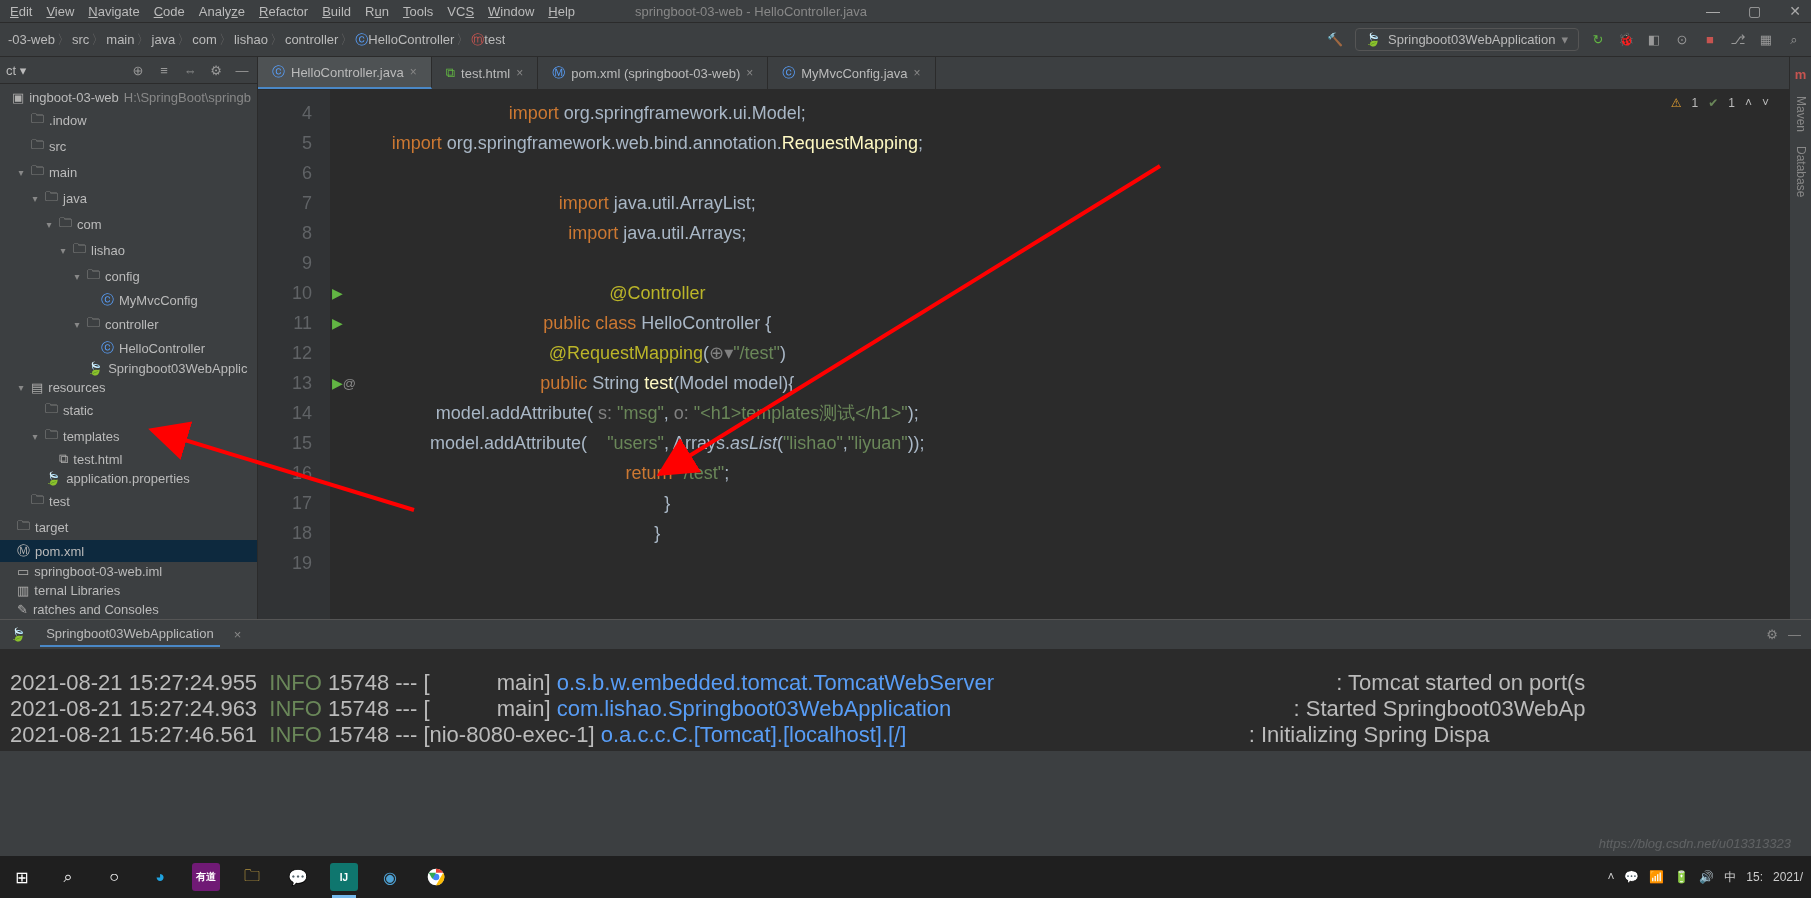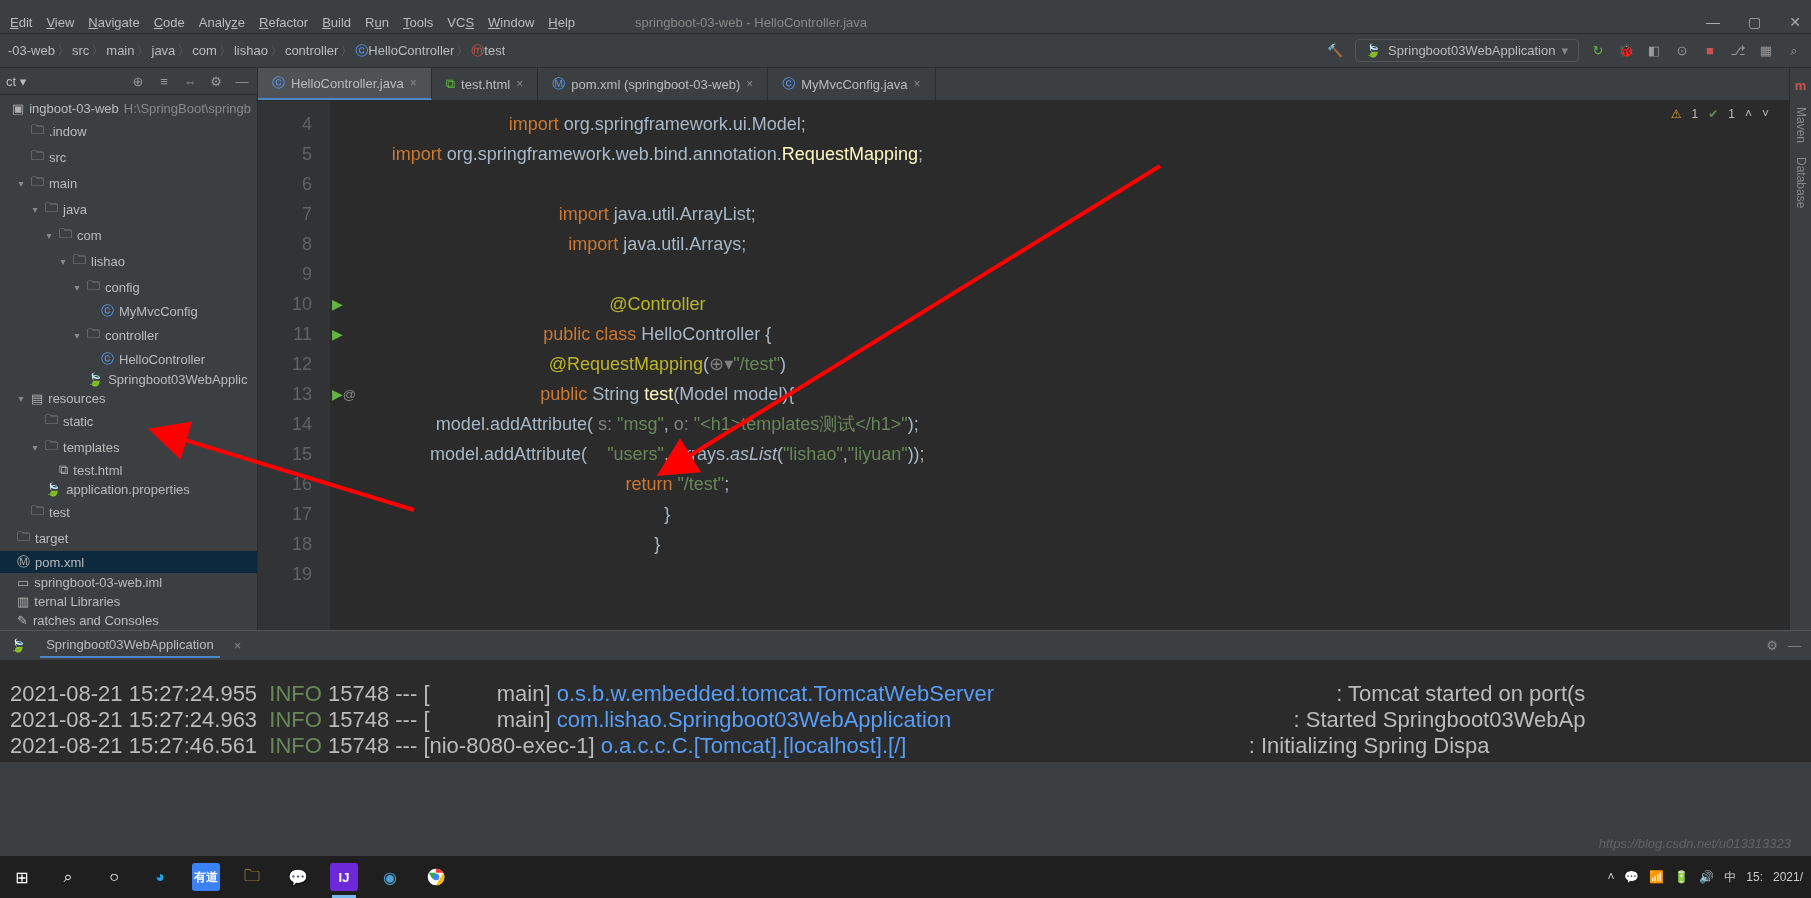--- a/index.html
+++ b/index.html
@@ -1,19 +1,19 @@
 <!DOCTYPE html>
 <html><head>
 <meta charset="utf-8">
 <style>
   * { margin: 0; padding: 0; box-sizing: border-box; font-family: "Segoe UI", sans-serif; }
   body { background: #3c3f41; color: #bbb; font-size: 13px; overflow: hidden; width: 1811px; height: 898px; position: relative; }
 
   
-  .menubar { height: 23px; background: #3c3f41; display: flex; align-items: center; padding: 0 10px; border-bottom: 1px solid #2b2b2b; margin-top: 11px; }
+  .menubar { height: 23px; background: #3c3f41; display: flex; align-items: center; padding: 0 10px; border-bottom: 1px solid #2b2b2b; }
   .menubar .items { display: flex; gap: 14px; }
   .menubar .items span { cursor: pointer; }
   .menubar .items span u { text-decoration: underline; }
   .menubar .title { margin-left: 60px; color: #888; }
   .menubar .winctl { margin-left: auto; display: flex; gap: 28px; color: #aaa; font-size: 14px; }
 
   
   .navrow { height: 34px; display: flex; align-items: center; padding: 0 8px; background: #3c3f41; border-bottom: 1px solid #2b2b2b; }
   .breadcrumb { display: flex; align-items: center; gap: 0; color: #bbb; flex-wrap: nowrap; overflow: hidden; }
   .breadcrumb .sep { color: #666; margin: 0 2px; }
@@ -76,21 +76,21 @@
   .run-tab.active { border-bottom: 2px solid #4a88c7; }
   .run-tabs .right { margin-left: auto; display: flex; gap: 10px; color: #888; }
   .run-sub { height: 28px; background: #3c3f41; display: flex; align-items: center; padding: 0 10px; gap: 18px; }
   .console { flex: 1; font-family: Consolas, monospace; font-size: 22px; color: #bbb; padding: 20px 10px; line-height: 26px; white-space: pre; overflow: hidden; }
   .console .lvl { color: #6a8759; }
   .console .cls { color: #589df6; }
 
   
   .taskbar { position: absolute; bottom: 0; left: 0; right: 0; height: 42px; background: #1f1f1f; display: flex; align-items: center; padding: 0 8px; gap: 18px; }
   .taskbar .icon { width: 28px; height: 28px; border-radius: 3px; display: flex; align-items: center; justify-content: center; color: #fff; font-size: 16px; cursor: pointer; }
-  .taskbar .youdao { background: #3b82f6; font-size: 12px; font-weight: bold; }
+  .taskbar .youdao { background: #701a75; font-size: 10px; font-weight: bold; }
   .taskbar .idea-act { position: relative; }
   .taskbar .idea-act::after { content: ''; position: absolute; bottom: -7px; left: 2px; right: 2px; height: 3px; background: #76b9ed; }
   .taskbar .tray { margin-left: auto; display: flex; align-items: center; gap: 10px; color: #ccc; font-size: 12px; }
 
   
   .arrows { position: absolute; top: 0; left: 0; pointer-events: none; }
 
   
   .watermark { position: absolute; right: 20px; bottom: 47px; color: rgba(255,255,255,0.18); font-size: 13px; pointer-events: none; font-style: italic; }
 </style>
@@ -401,21 +401,21 @@
 </div>
 
 <div class="taskbar">
   <div class="icon">⊞</div>
   <div class="icon">⌕</div>
   <div class="icon">○</div>
   <div class="icon" style="color:#1fa3e0">◕</div>
   <div class="icon youdao">有道</div>
   <div class="icon" style="color:#f1c34b">🗀</div>
   <div class="icon" style="color:#62b543">💬</div>
-  <div class="icon idea-act" style="background:#6d28d9;color:#fff;font-size:13px;font-weight:bold">IJ</div>
+  <div class="icon idea-act" style="background:#0f766e;color:#fff;font-size:10px;font-weight:bold">IJ</div>
   <div class="icon" style="color:#4ea1d3">◉</div>
   <div class="icon">
     <svg width="20" height="20" viewBox="0 0 24 24">
         <circle cx="12" cy="12" r="10" fill="#fff"></circle>
         <circle cx="12" cy="12" r="4" fill="#4285f4"></circle>
         <path d="M12 2a10 10 0 018.7 5H12V2z" fill="#ea4335"></path>
         <path d="M3.3 7l4.35 7.5L12 7H3.3z" fill="#34a853"></path>
         <path d="M12 22l4.35-7.5L20.7 7A10 10 0 0112 22z" fill="#fbbc05"></path>
       </svg>
   </div>

